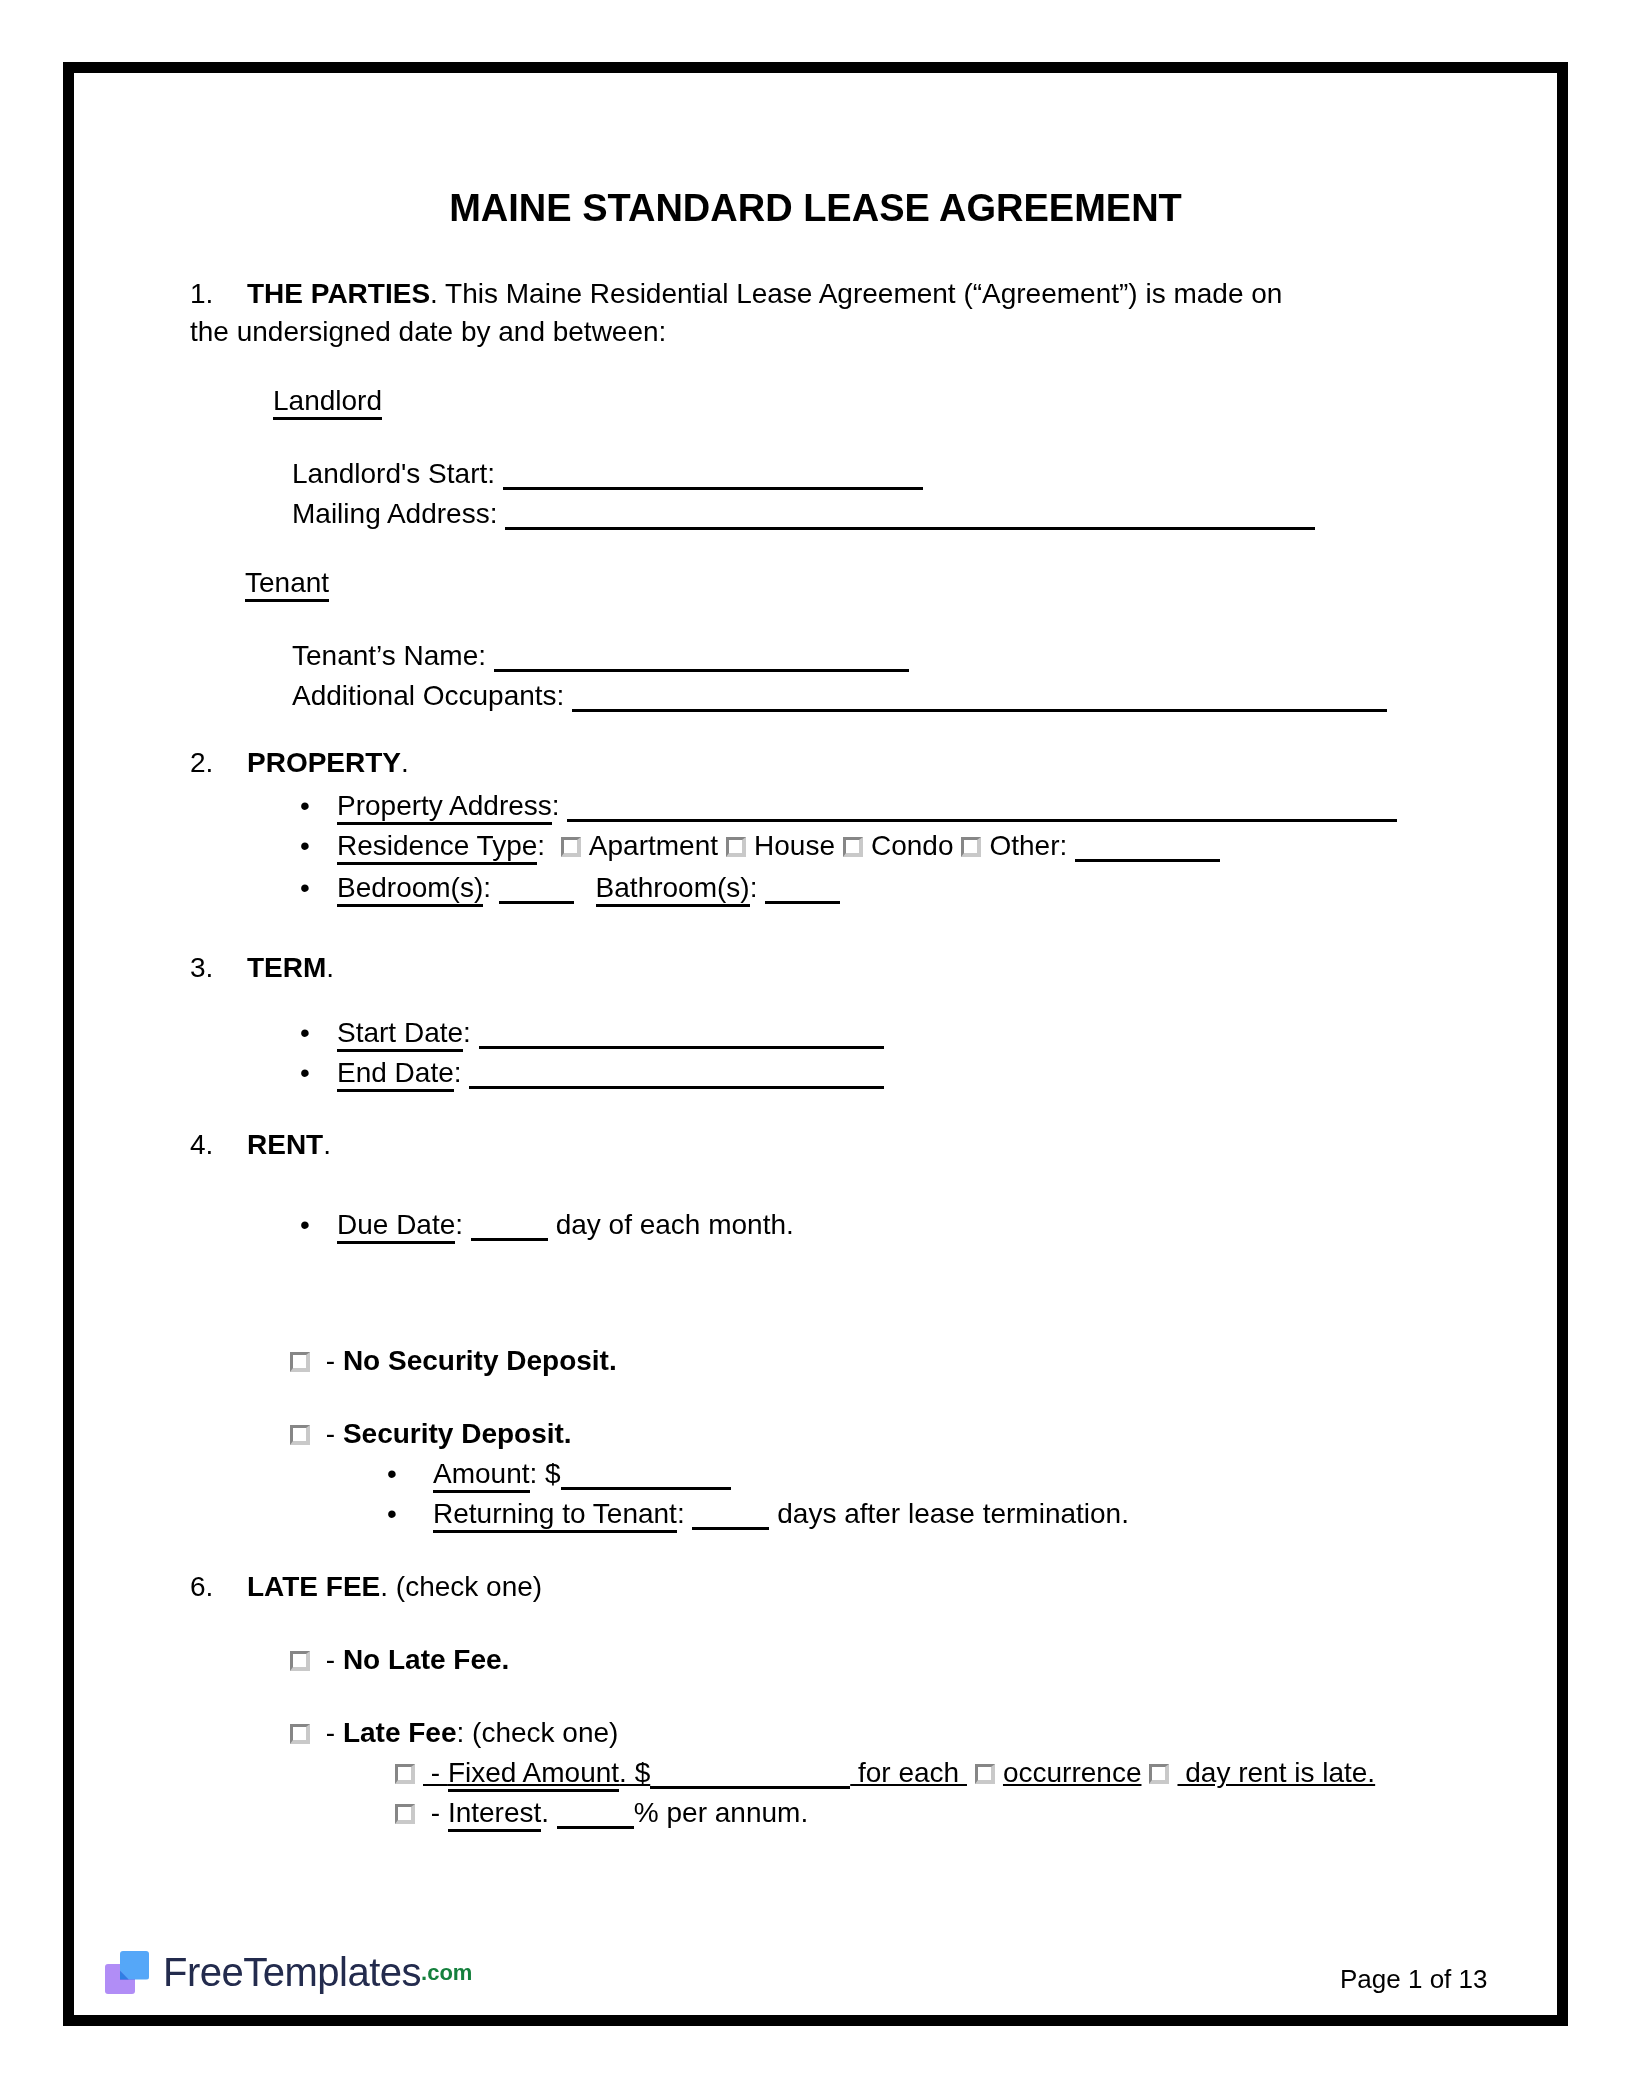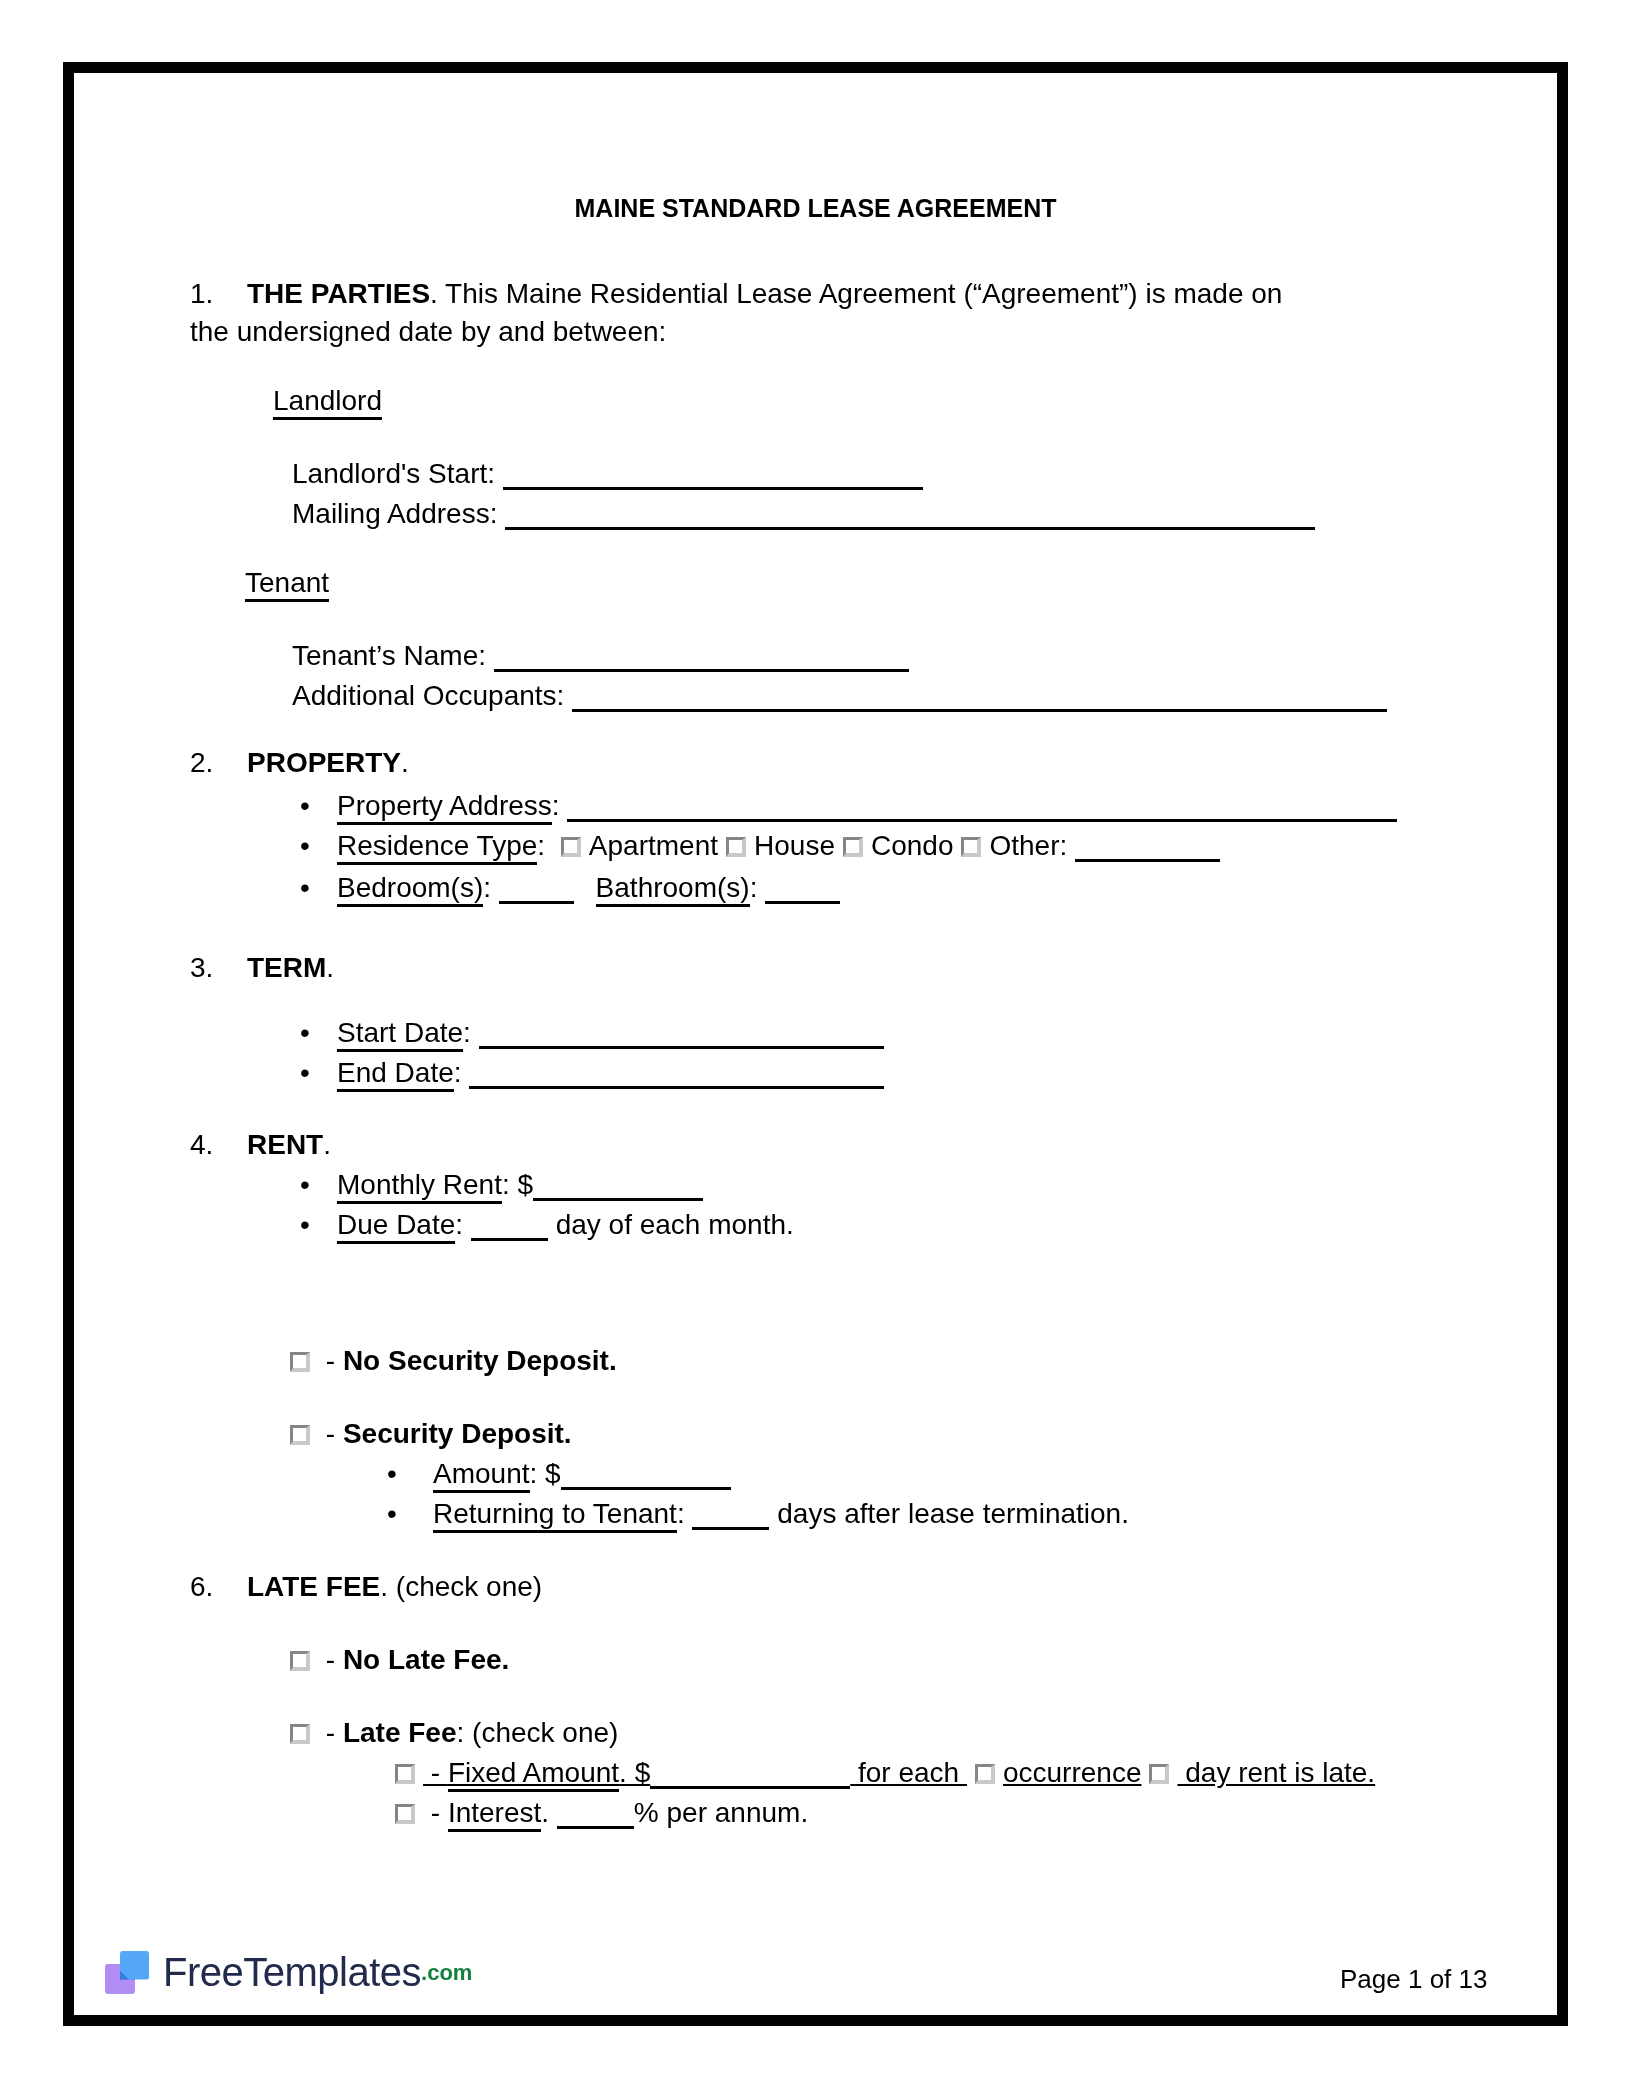--- a/index.html
+++ b/index.html
@@ -1,21 +1,21 @@
 <!DOCTYPE html>
 <html><head>
 <meta charset="utf-8">
 <style>
   html,body{margin:0;padding:0;background:#ffffff;}
   .page{position:relative;width:1632px;height:2090px;background:#ffffff;overflow:hidden;
         font-family:"Liberation Sans", sans-serif;color:#000;}
   .frame{position:absolute;left:63px;top:62px;width:1505px;height:1964px;
          border:11px solid #000;box-sizing:border-box;}
   .line{position:absolute;font-size:28px;line-height:40px;white-space:nowrap;color:#000;}
-  .title{left:63px;width:1505px;text-align:center;font-size:25px;font-weight:bold;line-height:46px;}
+  .title{left:63px;width:1505px;text-align:center;font-size:38px;font-weight:bold;line-height:46px;}
   .b{font-weight:bold;}
   .num{display:inline-block;width:57px;}
   .ul{border-bottom:3px solid #000;padding-bottom:1px;}
   .blank{display:inline-block;border-bottom:3px solid #000;height:30px;vertical-align:-7px;}
   .cb{display:inline-block;width:20px;height:20px;box-sizing:border-box;background:#fff;
       border-style:solid;border-width:3px 4px 4px 3px;
       border-color:#868686 #c9c9c9 #c9c9c9 #868686;vertical-align:-2px;margin:0 8px;}
   .line .cb:first-child{margin-left:0;}
   .dot{display:inline-block;width:37px;}
   .dot2{display:inline-block;width:46px;}
@@ -95,23 +95,20 @@
     <span class="blank" style="width:405px;"></span>
   </div>
   <div class="line" style="top:1053px;left:300px;">
     <span class="dot">•</span><span class="ul">End Date</span><span>: </span>
     <span class="blank" style="width:415px;"></span>
   </div>
 
   <div class="line" style="top:1125px;left:190px;">
     <span class="num">4.</span><span class="b">RENT</span><span>.</span>
   </div>
-  <div class="line" style="top:1165px;left:300px;">
-    <span class="dot">•</span><span class="ul">Monthly Rent</span><span>: $</span><span class="blank" style="width:170px;"></span>
-  </div>
   <div class="line" style="top:1205px;left:300px;">
     <span class="dot">•</span><span class="ul">Due Date</span><span>: </span><span class="blank" style="width:77px;"></span><span> day of each month.</span>
   </div>
 
   <div class="line" style="top:1341px;left:290px;">
     <span class="cb"></span><span> - </span><span class="b">No Security Deposit.</span>
   </div>
   <div class="line" style="top:1414px;left:290px;">
     <span class="cb"></span><span> - </span><span class="b">Security Deposit.</span>
   </div>

